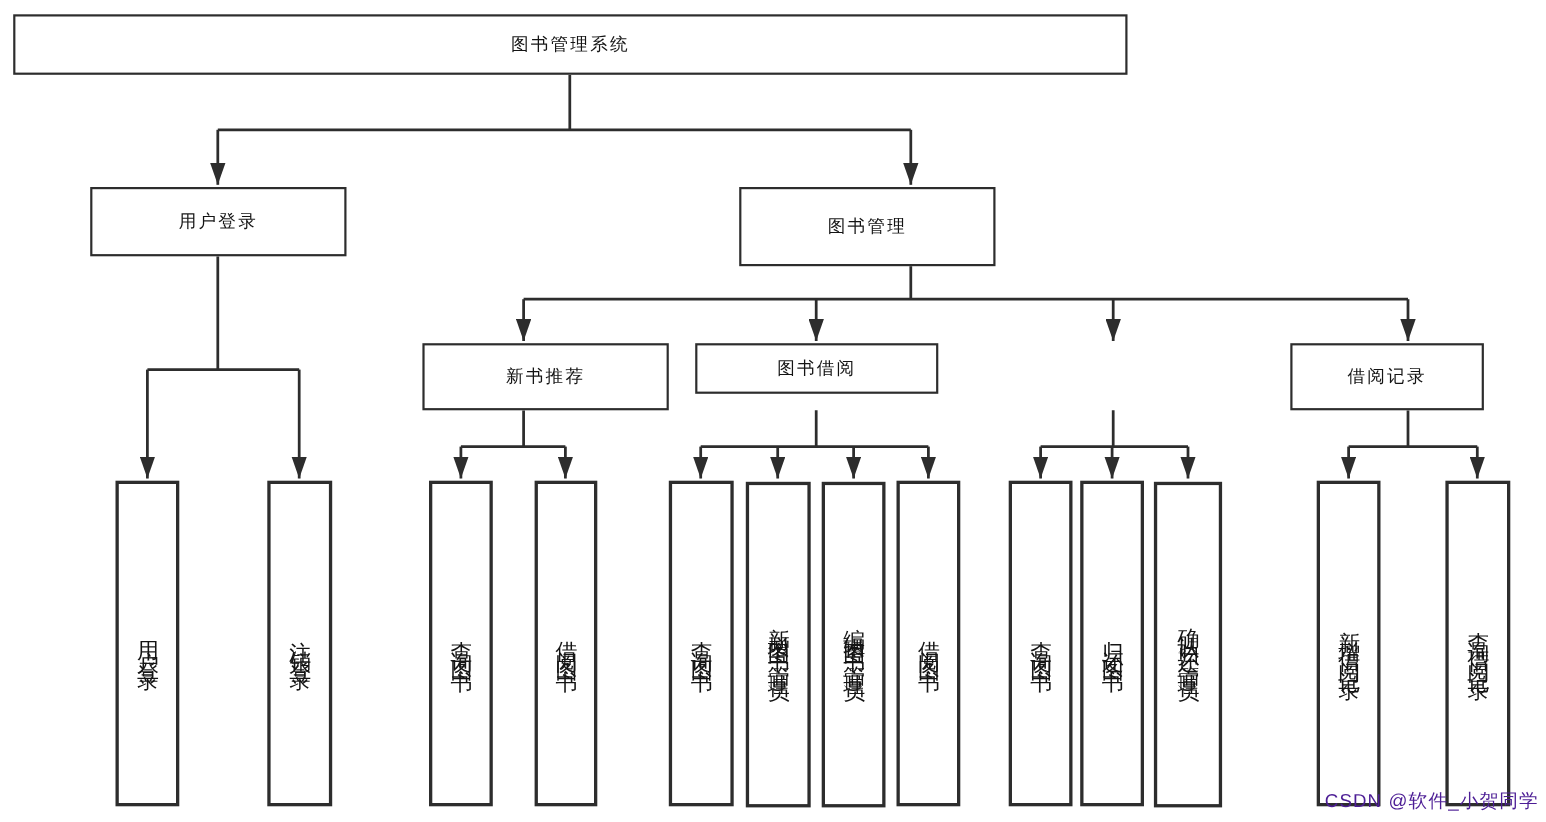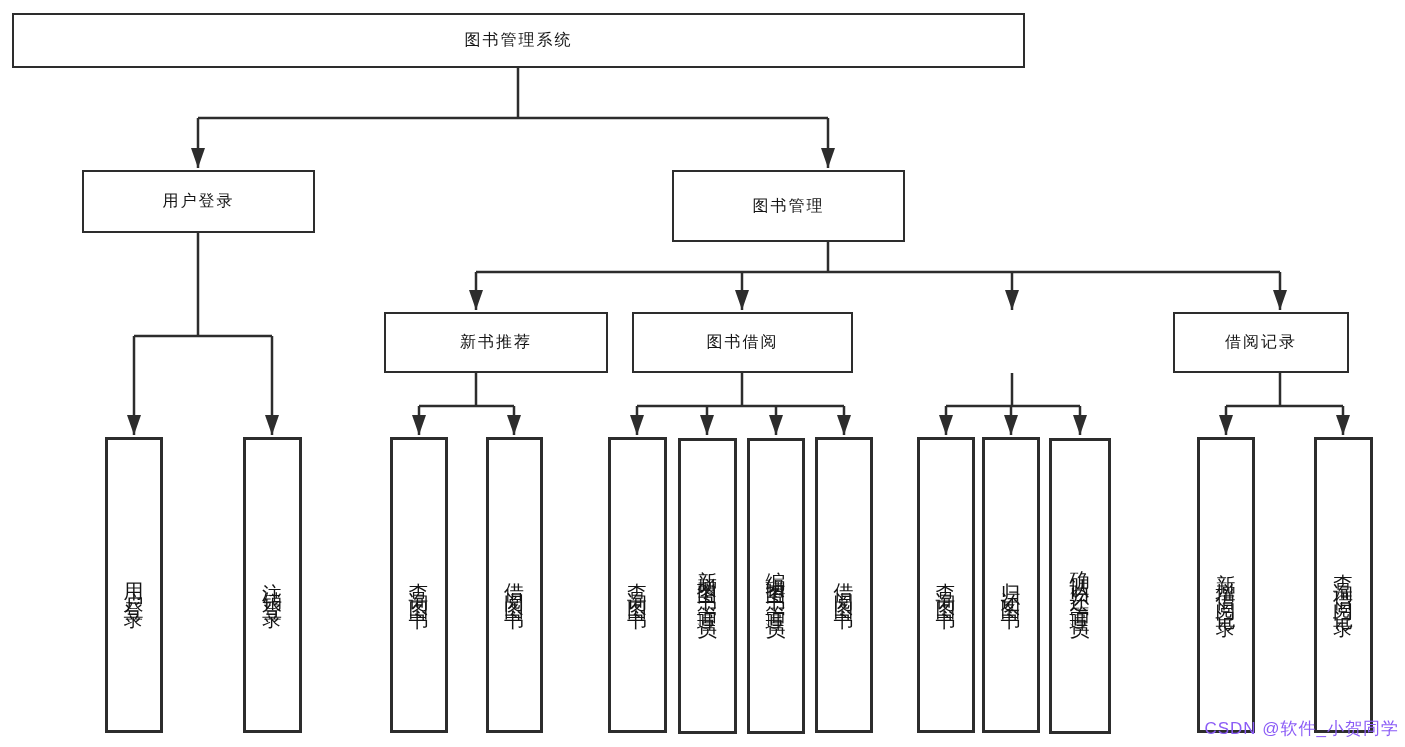--- a/index.html
+++ b/index.html
@@ -36,21 +36,21 @@
     line-height:1.1;
     color:#141414;
     white-space:nowrap;
   }
   .v-label.tight { letter-spacing:7px; }
   .watermark {
     position:absolute;
     right:6px; top:717px;
     font-size:17px;
     letter-spacing:1px;
-    color:#8b5cf6;
+    color:#4c1d95;
     z-index:5;
     white-space:nowrap;
   }
 </style>
 </head>
 <body>
 
 <div class="stage">
 
   <svg class="wires" viewBox="0 0 1405 747" xmlns="http://www.w3.org/2000/svg">
@@ -103,21 +103,21 @@
   <div class="box thin" style="left:82px; top:170px; width:233px; height:63px;">
     <span class="h-label">用户登录</span>
   </div>
   <div class="box thin" style="left:672px; top:170px; width:233px; height:72px;">
     <span class="h-label">图书管理</span>
   </div>
 
   <div class="box thin" style="left:364px; top:312px; width:224px; height:61px;margin-left:20px;">
     <span class="h-label">新书推荐</span>
   </div>
-  <div class="box thin" style="left:632px; top:312px; width:221px; height:61px;">
+  <div class="box thin" style="left:632px; top:312px; width:221px; height:46px;">
     <span class="h-label">图书借阅</span>
   </div>
   <div class="box thin" style="left:1173px; top:312px; width:176px; height:61px;">
     <span class="h-label">借阅记录</span>
   </div>
 
   <div class="box" style="left:105px; top:437px; width:58px; height:296px;">
     <span class="v-label">用户登录</span>
   </div>
   <div class="box" style="left:243px; top:437px; width:59px; height:296px;">

